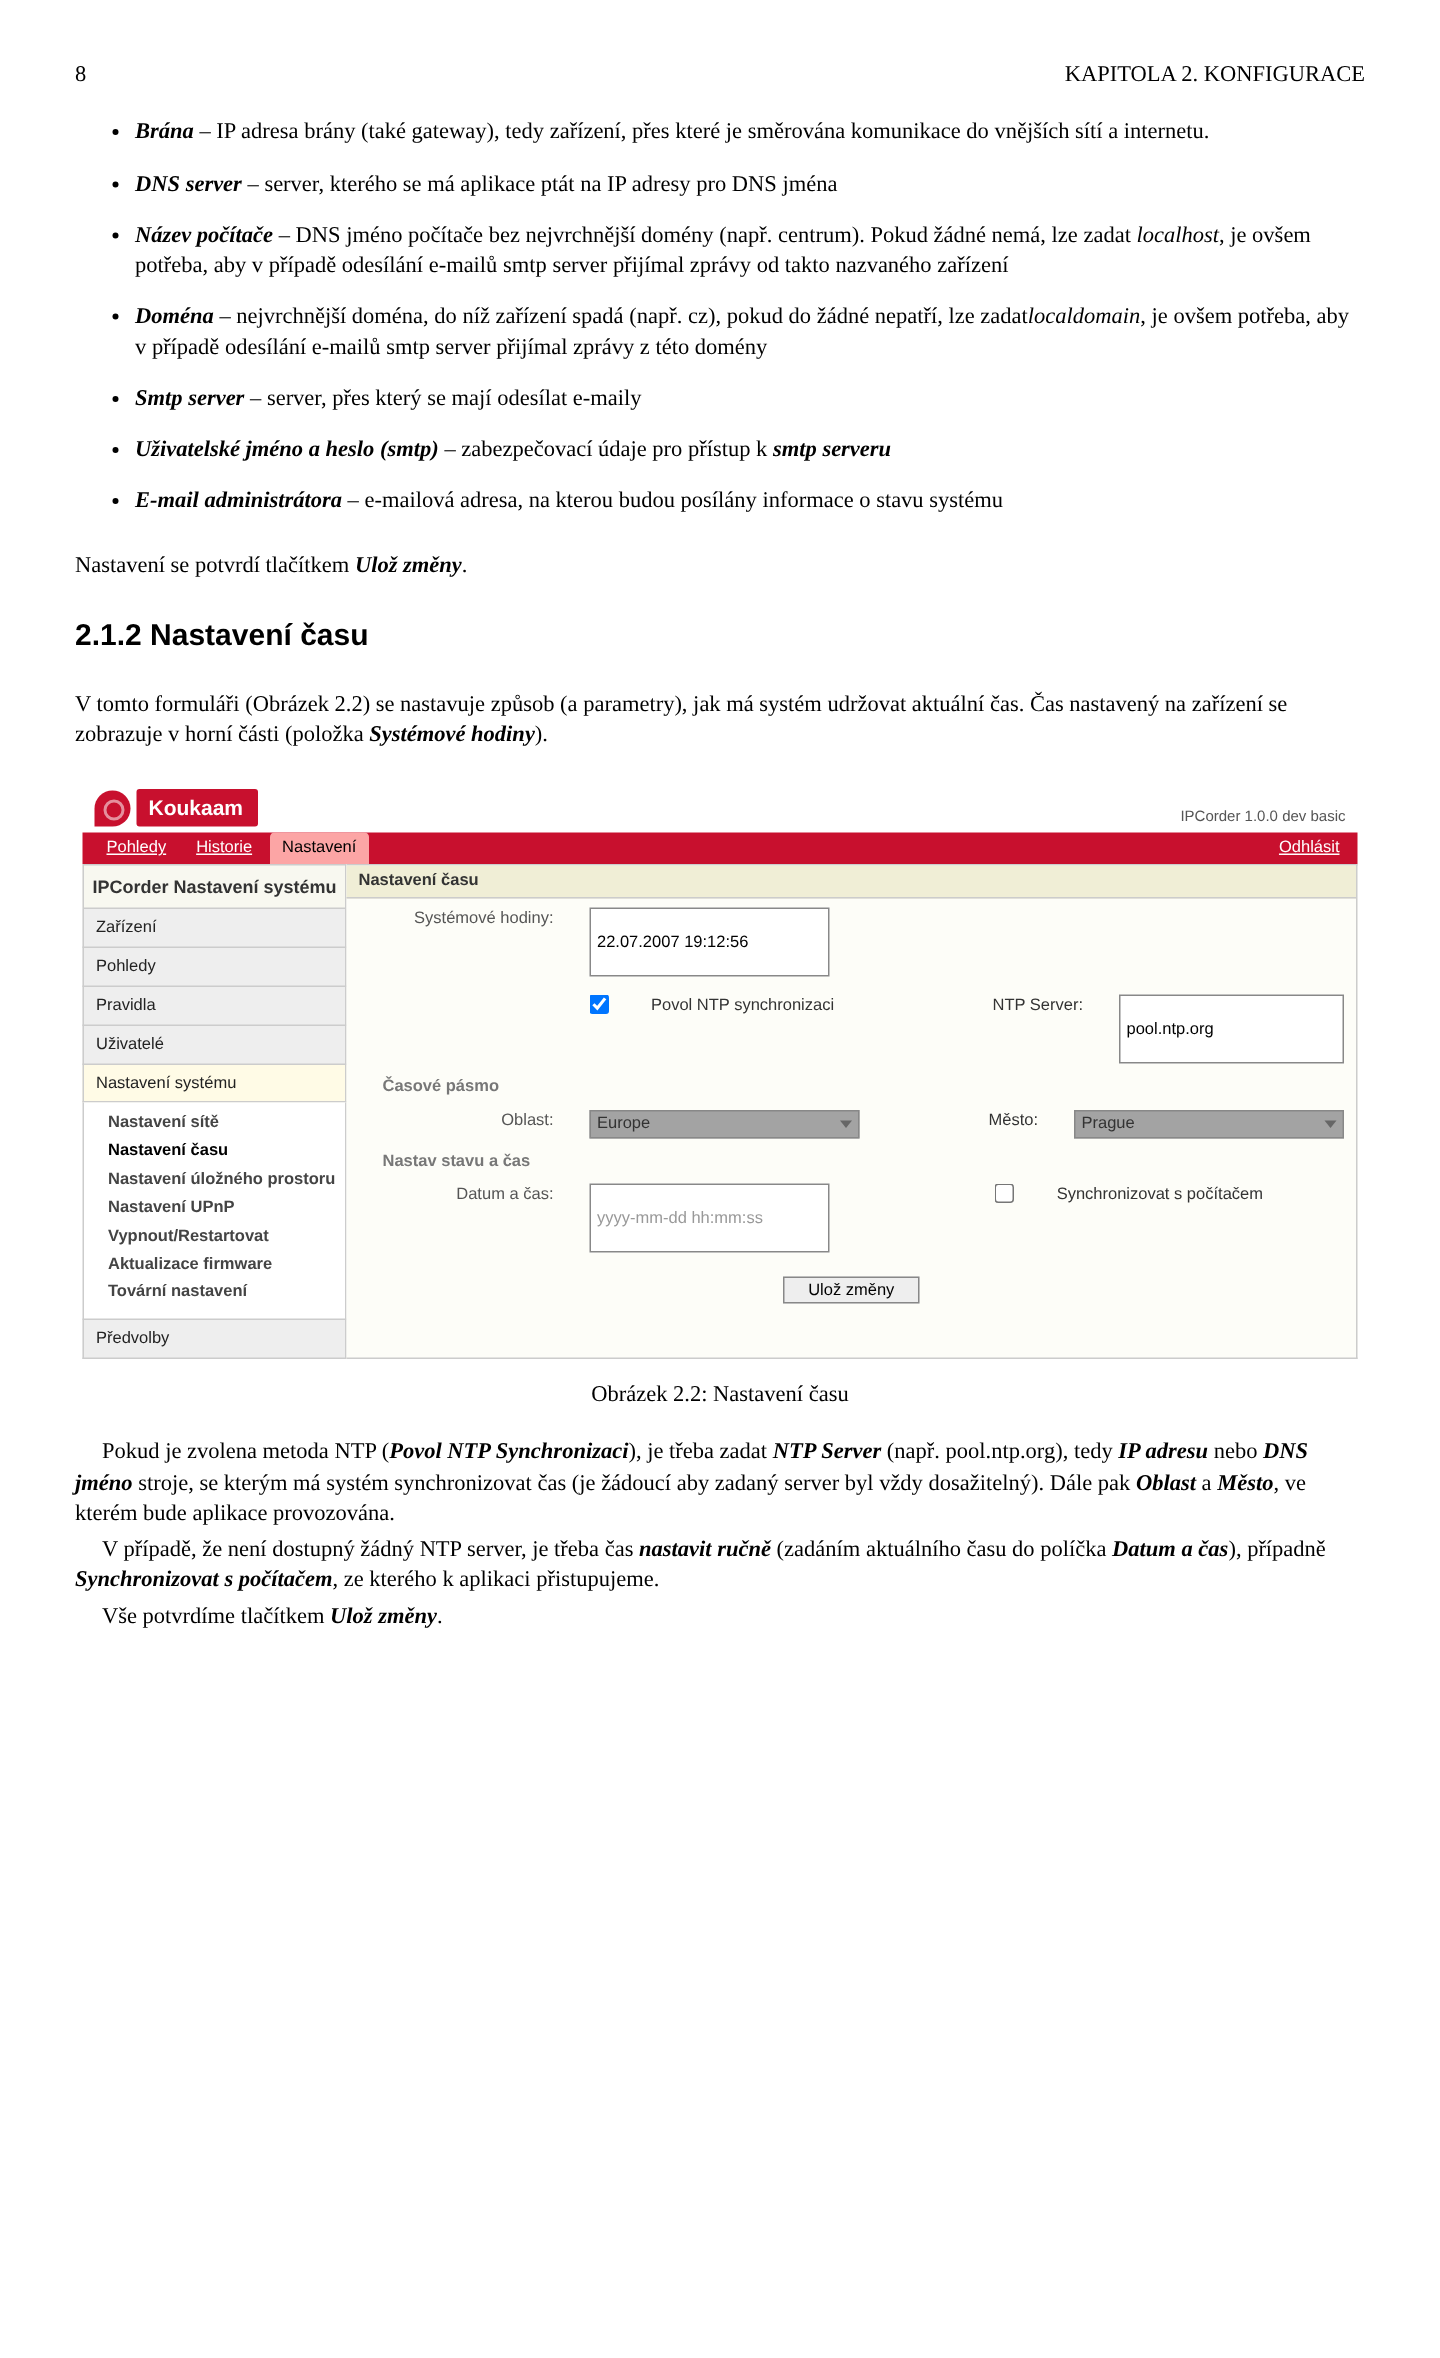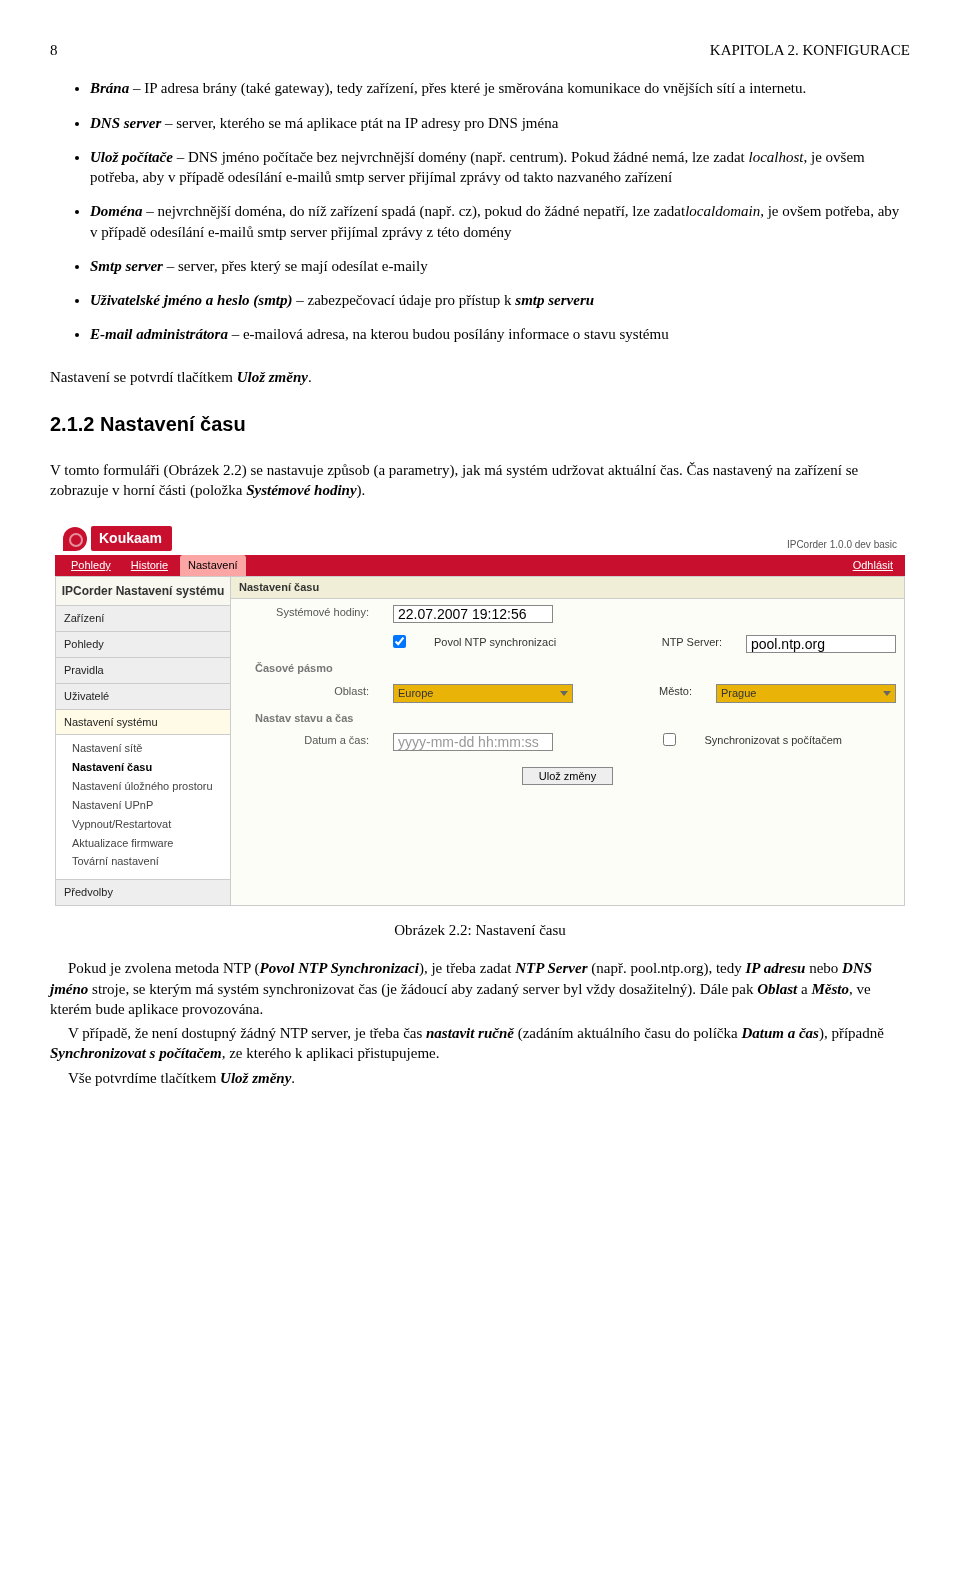--- a/index.html
+++ b/index.html
@@ -39,47 +39,47 @@
   .tabs-left { display:flex; gap:4px; }
   .tab { color:#fff; padding:3px 8px; text-decoration:underline; font-size:11px; cursor:pointer;}
   .tab.active { background:#fca5a5; color:#000; text-decoration:none; border-radius:3px 3px 0 0;text-align:right;}
   .tab-right { color:#fff; text-decoration:underline; padding:3px 4px; font-size:11px; cursor:pointer;}
   .shot-body { display:flex; }
   .sidebar { width: 176px; background:#fff; }
   .sb-title { text-align:center; font-weight:bold; padding:6px 4px; background:#f8f8f0; border:1px solid #ccc; font-size:12px;}
   .sb-item { padding:5px 8px; border:1px solid #ccc; border-top:none; background:#eee; color:#222; cursor:pointer;}
   .sb-item.sel { background:#fffbe6; font-weight:normal;}
   .sb-sub { padding:4px 4px 8px 16px; border:1px solid #ccc; border-top:none; background:#fff; font-size:11px; color:#444;}
-  .sb-sub div { padding:2px 0; cursor:pointer;}
+  .sb-sub div { padding:2px 0; cursor:pointer;font-weight:bold;}
   .sb-sub div.sel { font-weight:bold; color:#000;}
   .content-box { flex:1; border:1px solid #ccc; border-left:none; background:#fdfdf8; }
   .content-head { background:#f0eed6; border-bottom:1px solid #ccc; padding:3px 8px; font-weight:bold; font-size:11px;}
   .field-row { display:flex; align-items:flex-start; padding:6px 8px; gap:24px; font-size:11px;}
   .field-row .lab { text-align:right; width:130px; color:#555;}
-  .field-row input[type=text] { font-size:14px; padding:0 4px; border:1px solid #888; background:#fff;}
+  .field-row input[type=text] { font-size:11px; padding:16px 4px; border:1px solid #888; background:#fff;}
   .field-row input[type=checkbox]{ margin:0 4px 0 0;}
   .fs-title { font-weight:bold; font-size:11px; padding:2px 24px; color:#777;}
   .chev { width:0; height:0; border-left:4px solid transparent; border-right:4px solid transparent; border-top:5px solid #666; display:inline-block; margin-left:4px; vertical-align:middle;}
-  .sel-box { display:inline-flex; align-items:center; border:1px solid #888; background:#eab308; padding:1px 4px; width:170px; justify-content:space-between; cursor:pointer;}
+  .sel-box { display:inline-flex; align-items:center; border:1px solid #888; background:#a3a3a3; padding:1px 4px; width:170px; justify-content:space-between; cursor:pointer;}
   .btn-save { display:block; margin:10px auto 14px auto; padding:2px 16px; font-size:11px; border:1px solid #888; background:#eee; cursor:pointer;}
   .caption { text-align:center; margin:14px 0 18px 0; }
   p.ind { text-indent: 18px; margin:4px 0;}
 </style>
 </head>
 <body>
 
 <div class="pagehead">
   <span>8</span>
   <span>KAPITOLA 2. KONFIGURACE</span>
 </div>
 
 <ul class="doc">
   <li><span class="bi">Brána</span><span> – IP adresa brány (také gateway), tedy zařízení, přes které je směrována komunikace do vnějších sítí a internetu.</span></li>
   <li><span class="bi">DNS server</span><span> – server, kterého se má aplikace ptát na IP adresy pro DNS jména</span></li>
-  <li><span class="bi">Ulož počítače</span><span> – DNS jméno počítače bez nejvrchnější domény (např. centrum). Pokud žádné nemá, lze zadat </span><span class="it">localhost</span><span>, je ovšem potřeba, aby v případě odesílání e-mailů smtp server přijímal zprávy od takto nazvaného zařízení</span></li>
+  <li><span class="bi">Název počítače</span><span> – DNS jméno počítače bez nejvrchnější domény (např. centrum). Pokud žádné nemá, lze zadat </span><span class="it">localhost</span><span>, je ovšem potřeba, aby v případě odesílání e-mailů smtp server přijímal zprávy od takto nazvaného zařízení</span></li>
   <li><span class="bi">Doména</span><span> – nejvrchnější doména, do níž zařízení spadá (např. cz), pokud do žádné nepatří, lze zadat</span><span class="it">localdomain</span><span>, je ovšem potřeba, aby v případě odesílání e-mailů smtp server přijímal zprávy z této domény</span></li>
   <li><span class="bi">Smtp server</span><span> – server, přes který se mají odesílat e-maily</span></li>
   <li><span class="bi">Uživatelské jméno a heslo (smtp)</span><span> – zabezpečovací údaje pro přístup k </span><span class="bi">smtp serveru</span></li>
   <li><span class="bi">E-mail administrátora</span><span> – e-mailová adresa, na kterou budou posílány informace o stavu systému</span></li>
 </ul>
 
 <p class="body"><span>Nastavení se potvrdí tlačítkem </span><span class="bi">Ulož změny</span><span>.</span></p>
 
 <h2 class="sec">2.1.2   Nastavení času</h2>
 

